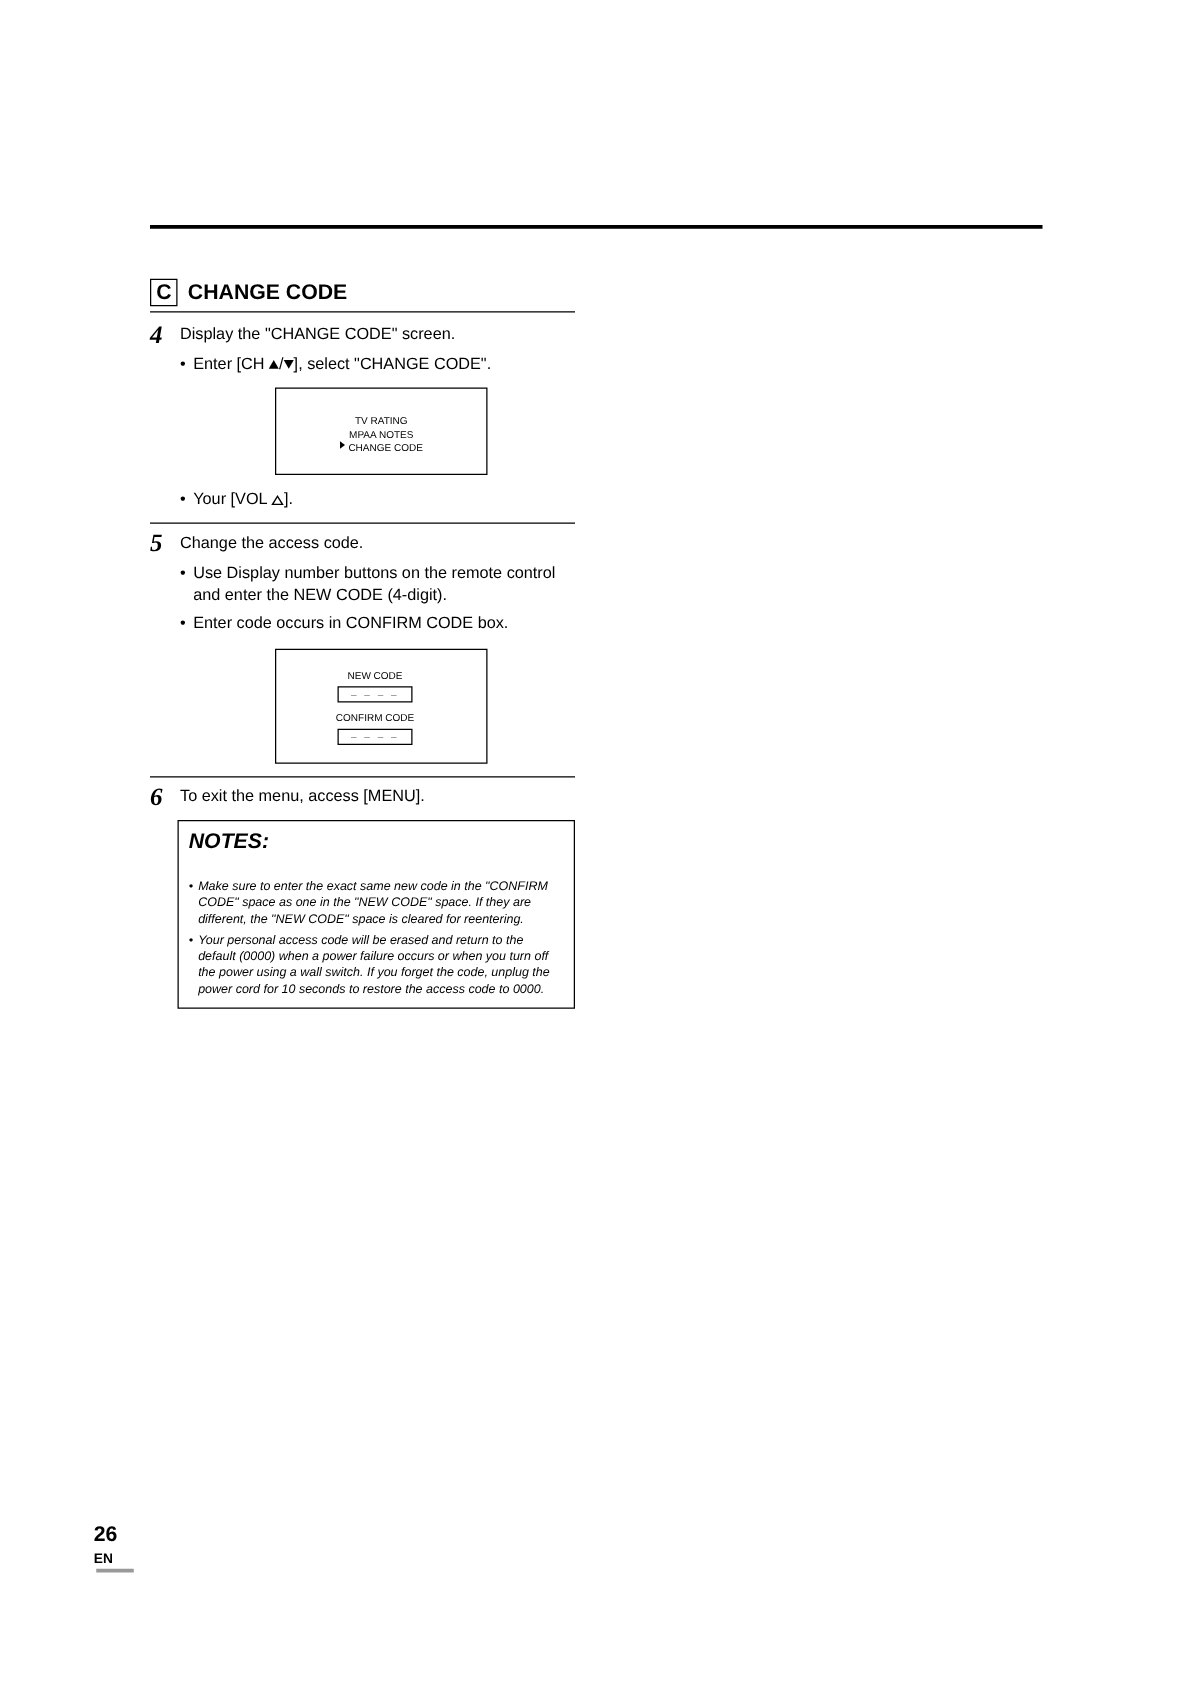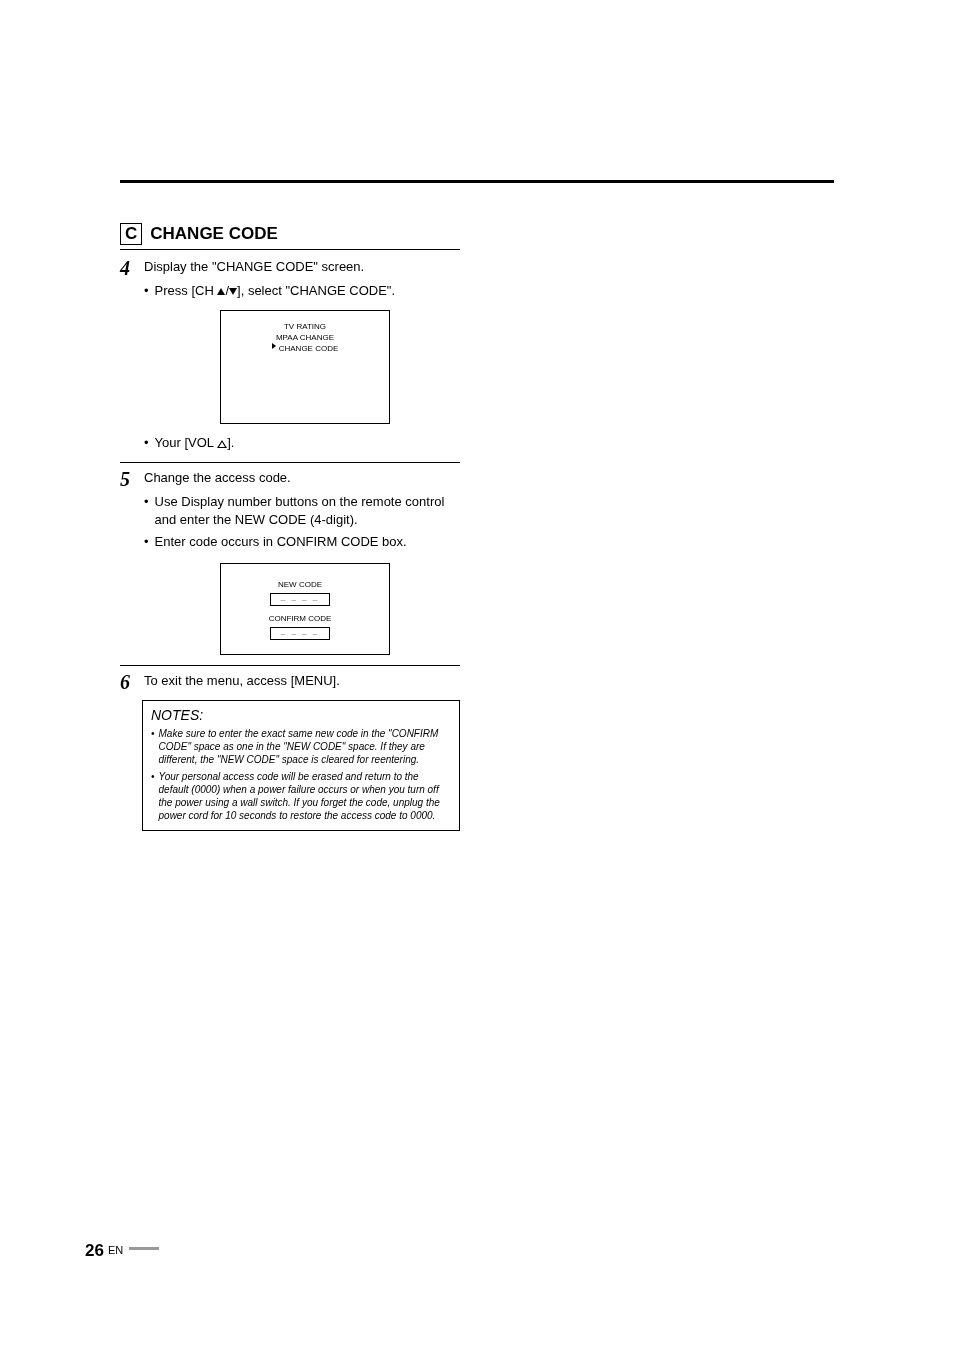--- a/index.html
+++ b/index.html
@@ -71,23 +71,23 @@
     }
     .bold { font-weight: normal; }
     .step-divider {
       border-top: 1px solid #000;
       margin: 10px 0 6px 0;
     }
     
     .menu-box {
       border: 1px solid #000;
       width: 170px;
-      height: 114px;
+      height: 70px;
       margin: 10px 0 10px 100px;
-      padding: 10px 10px;
+      padding: 20px 10px;
       position: relative;
     }
     .menu-items {
       font-size: 8px;
       line-height: 11px;
       text-align: center;
     }
     .menu-row {
       display: flex;
       justify-content: center;
@@ -116,50 +116,52 @@
     }
     .code-field:last-child { margin-bottom: 0; }
     
     .notes-box {
       border: 1px solid #000;
       margin: 8px 0 0 22px;
       padding: 6px 8px 8px 8px;
     }
     .notes-title {
       font-style: italic;
-      font-weight: normal;
-      font-size: 14px;
-      margin-bottom: 4px;
+      font-weight: bold;
+      font-size: 17px;
+      margin-bottom: 20px;
     }
     .notes-item {
       display: flex;
       gap: 4px;
       font-style: italic;
       font-size: 10px;
       line-height: 13px;
       margin-bottom: 4px;
     }
     .notes-item:last-child { margin-bottom: 0; }
     
     .footer {
       position: absolute;
       bottom: 90px;
-      left: 85px;
-      display: flex;
-      align-items: center;
+      left: 75px;
+      display: flex;
+      align-items: flex-start;
       gap: 4px;
+      flex-direction: column;
     }
     .page-num {
       font-weight: bold;
       font-size: 17px;
     }
     .page-lang {
       font-size: 11px;
       position: relative;
       top: -1px;
+      font-weight: bold;
     }
     .footer-bar {
       width: 30px;
       height: 3px;
       background: #999;
       margin-left: 2px;
       position: relative;
       top: -3px;
     }
     .tri {
@@ -219,28 +221,28 @@
       <span class="section-title">CHANGE CODE</span>
     </div>
 
     <div class="step-row">
       <span class="step-num">4</span>
       <span class="step-text">Display the "CHANGE CODE" screen.</span>
     </div>
     <div class="sub bullet-row">
       <span class="bullet-dot">•</span>
       <span class="bullet-text">
-        <span>Press </span><span class="bold">[CH <span class="tri tri-up"></span>/<span class="tri tri-down"></span>]</span><span>, select "CHANGE CODE".</span>
+        <span>Enter </span><span class="bold">[CH <span class="tri tri-up"></span>/<span class="tri tri-down"></span>]</span><span>, select "CHANGE CODE".</span>
       </span>
     </div>
 
     <div class="menu-box">
       <div class="menu-items">
         <div>TV RATING</div>
-        <div>MPAA CHANGE</div>
+        <div>MPAA NOTES</div>
         <div class="menu-row">
           <span class="tri-right-small"></span>
           <span>CHANGE CODE</span>
         </div>
       </div>
     </div>
 
     <div class="sub bullet-row">
       <span class="bullet-dot">•</span>
       <span class="bullet-text">

